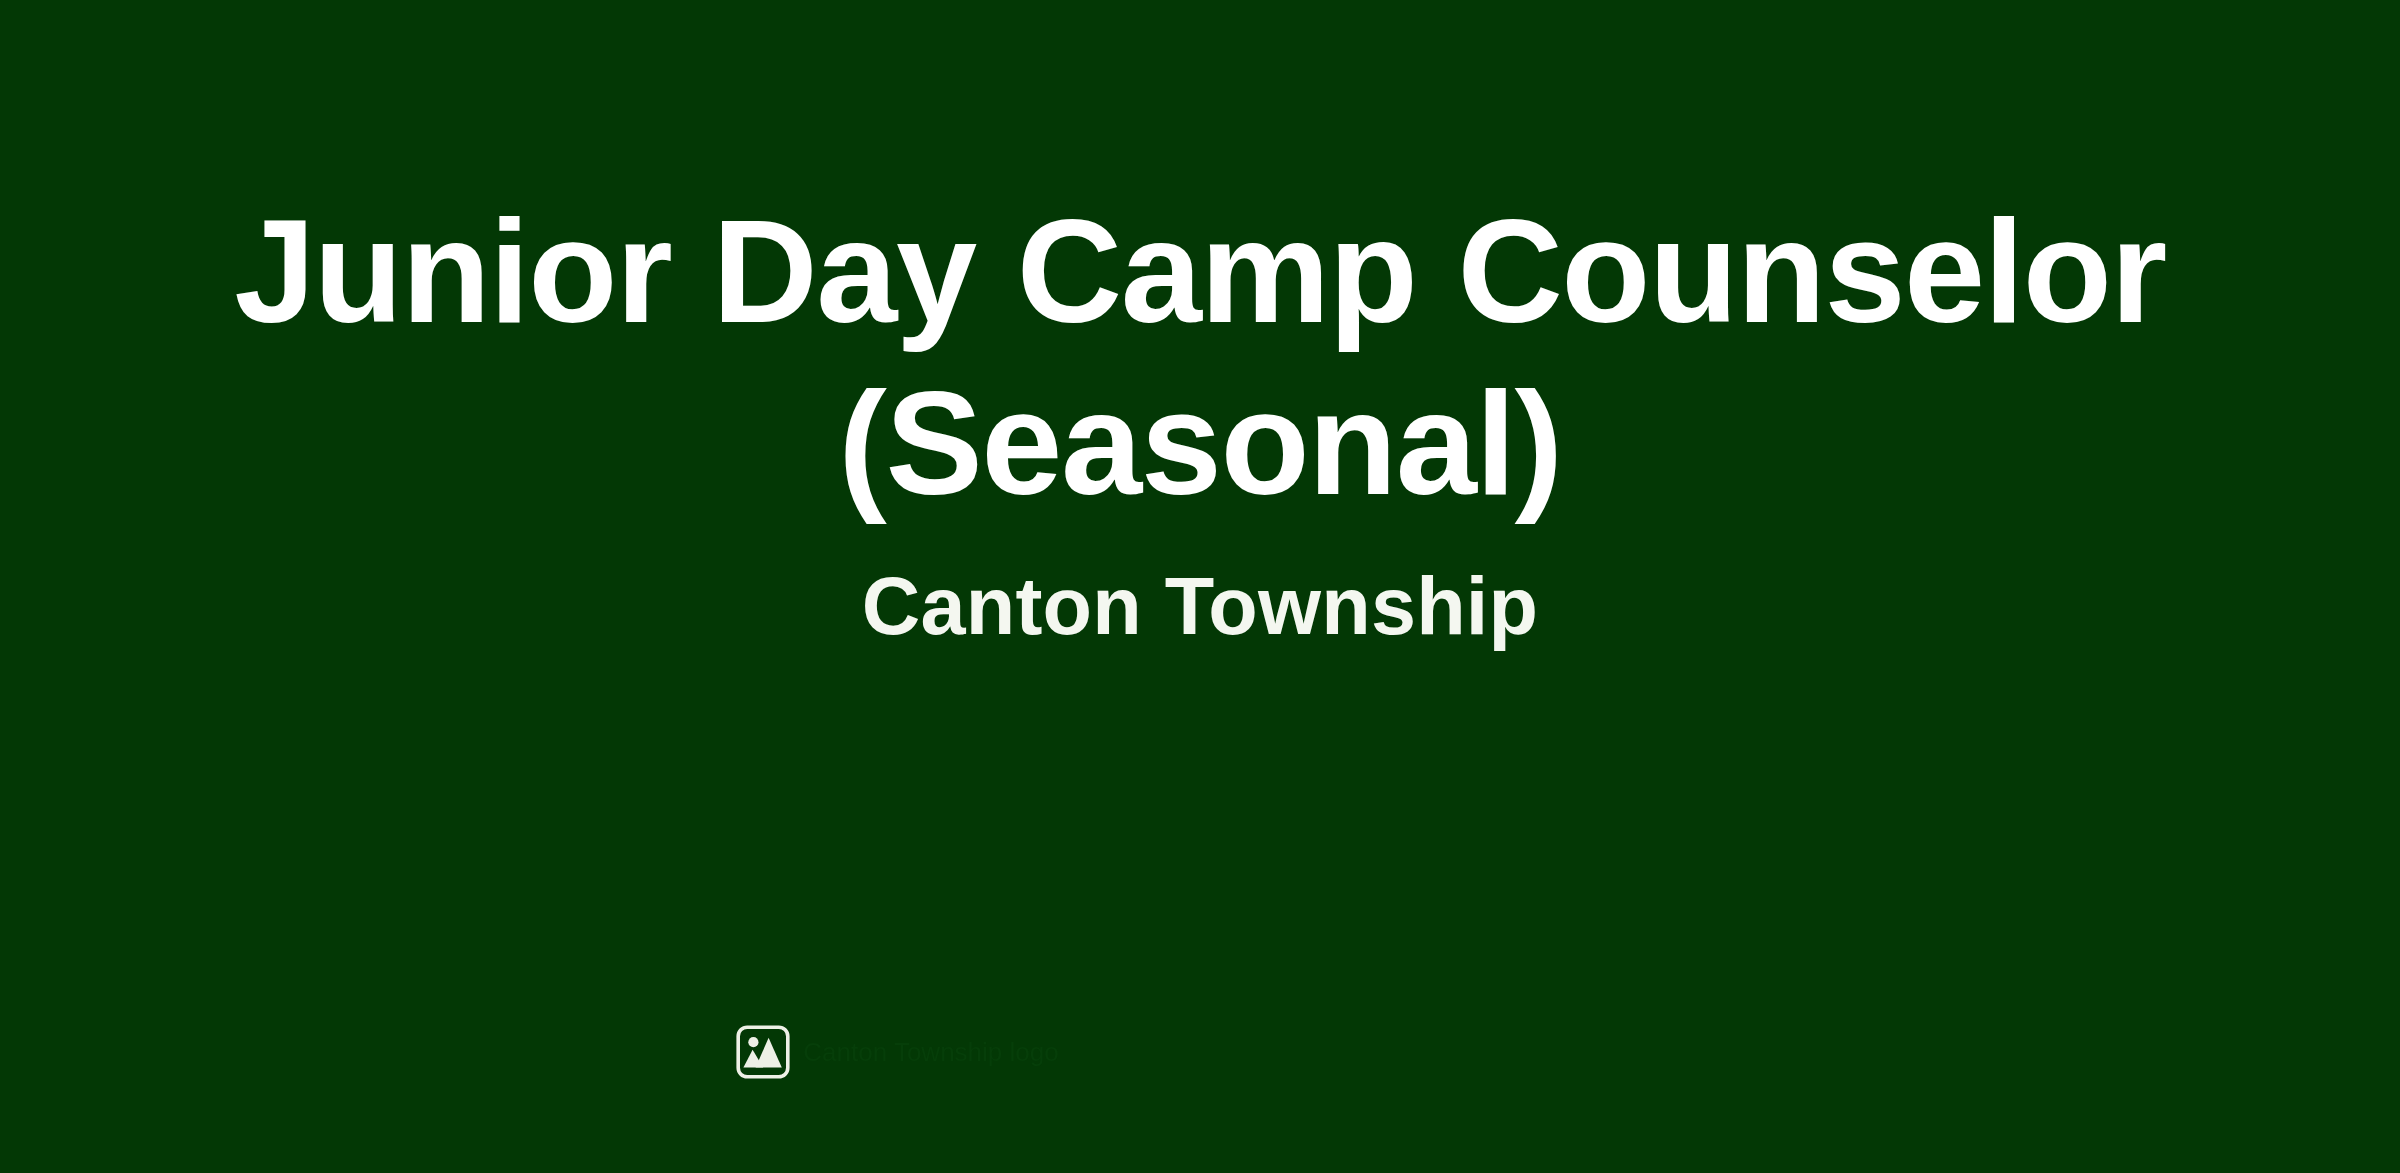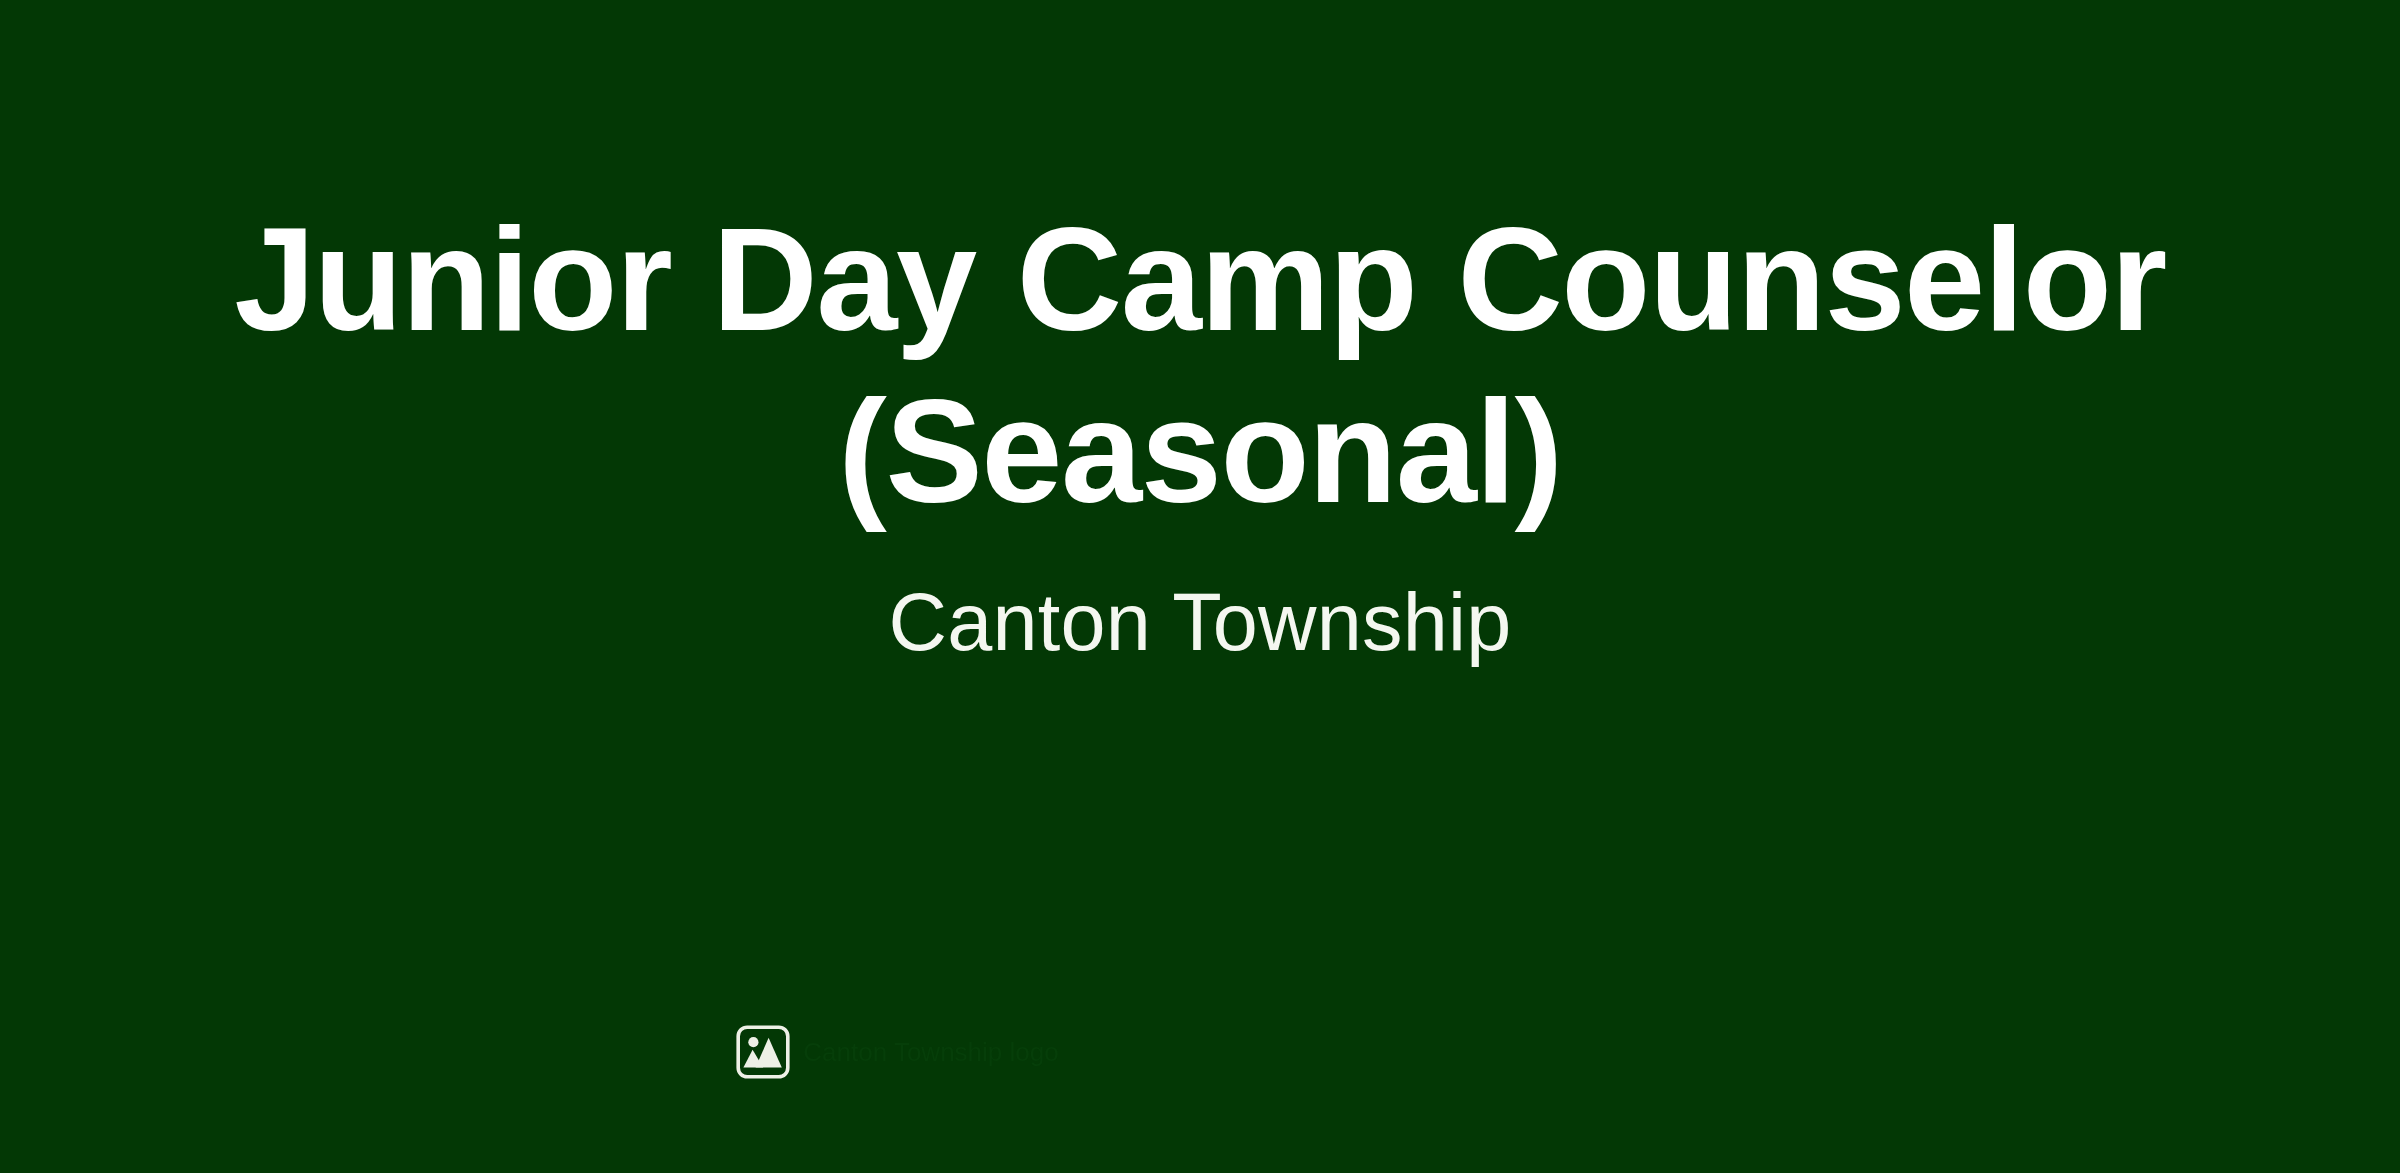--- a/index.html
+++ b/index.html
@@ -28,37 +28,37 @@
 
   
   .hero-text {
     width: 2010px;
     margin: 0 auto;
     text-align: center;
     padding-top: 186px;
   }
 
   .job-title {
-    margin: 8px;
+    margin: 0;
     font-family: "Liberation Sans", sans-serif;
     font-size: 146px;
     line-height: 172px;
     font-weight: 700;
     letter-spacing: -1.5px;
     color: #ffffff;
     word-spacing: 2px;
   }
 
   .employer {
     margin: 0;
     padding-top: 28px;
     font-family: "Liberation Sans", sans-serif;
     font-size: 81px;
     line-height: 96px;
-    font-weight: 400;
+    font-weight: 700;
     letter-spacing: 0.2px;
     color: #f4f7f0;
   }
 
   
   .logo-row {
     position: absolute;
     left: 0;
     top: 1024px;
     width: 2400px;

